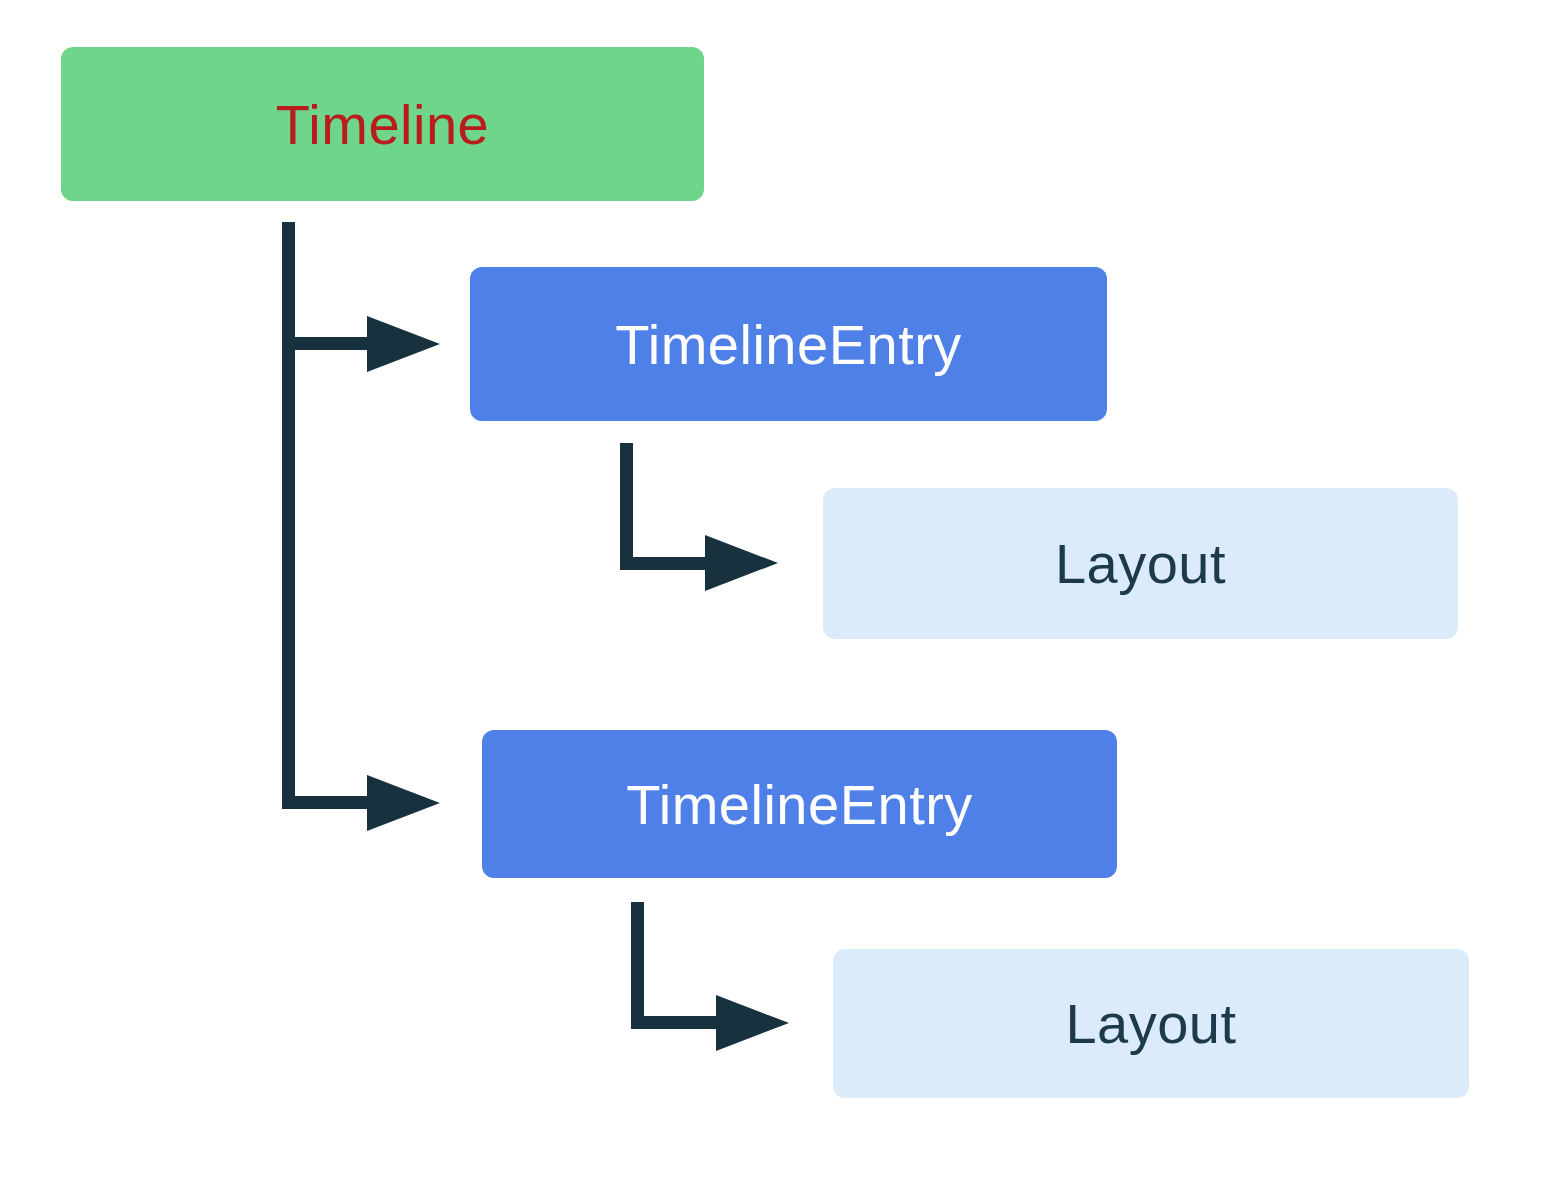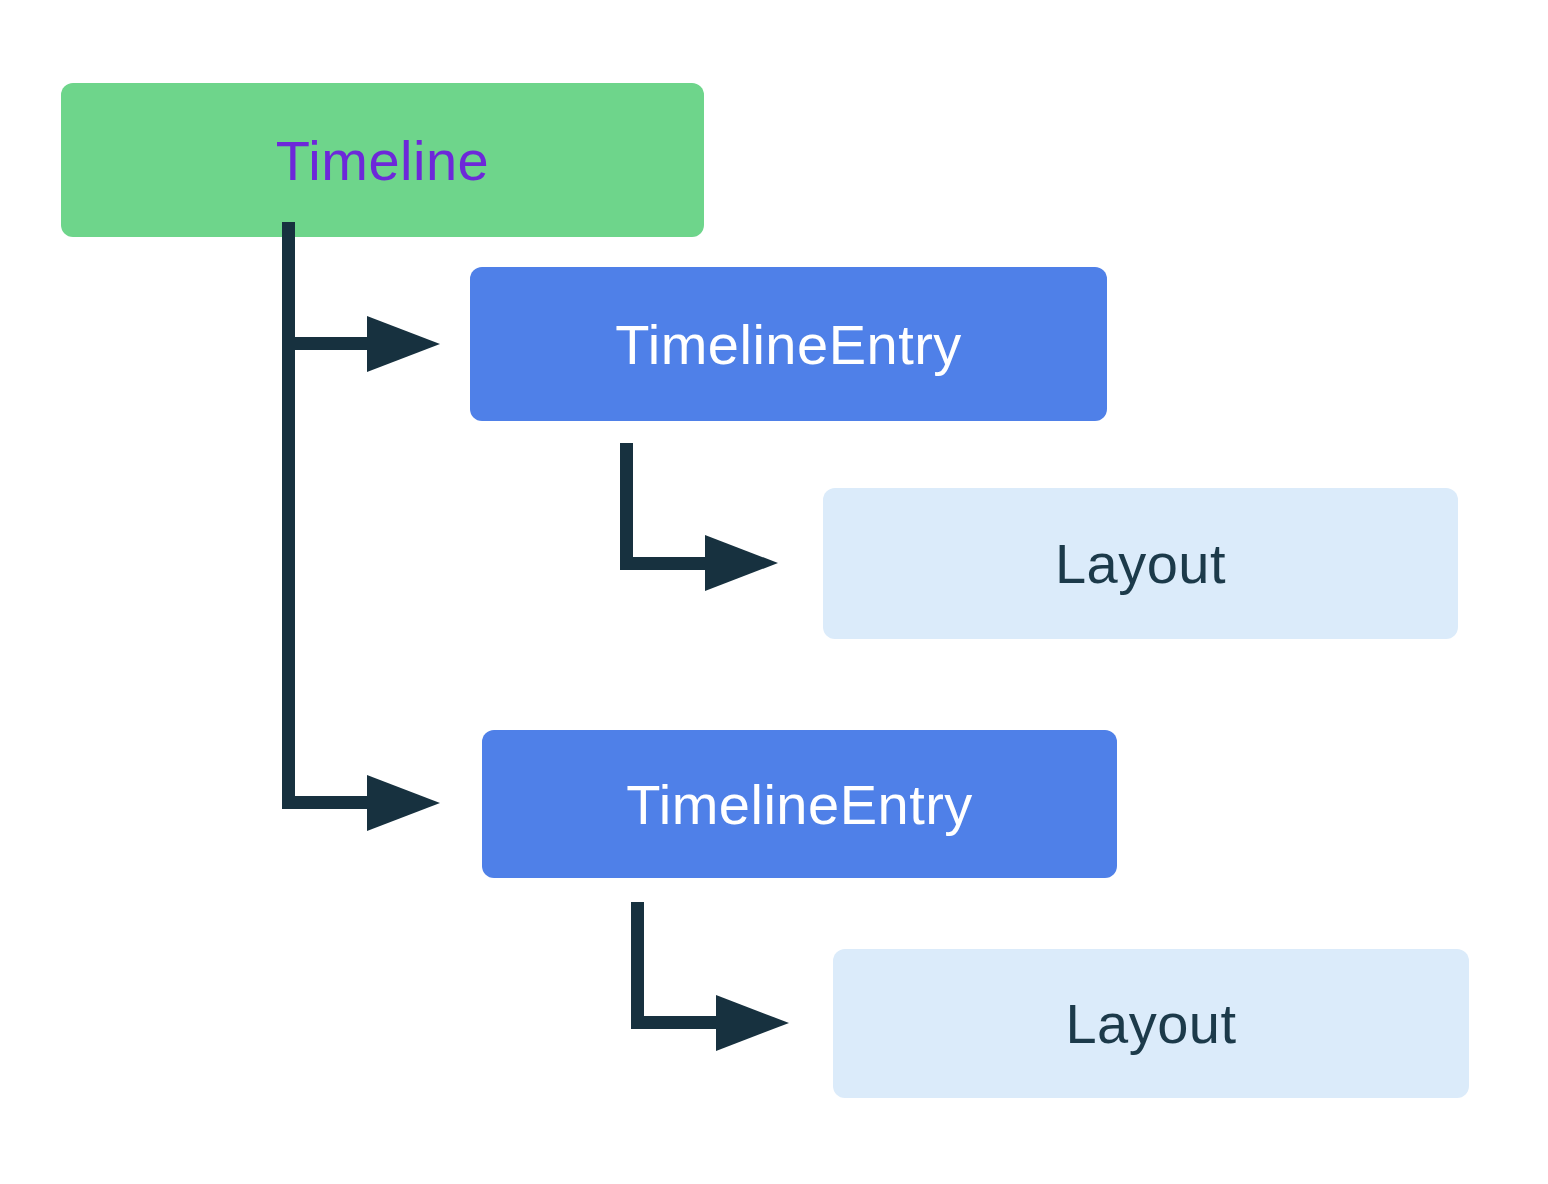--- a/index.html
+++ b/index.html
@@ -21,21 +21,21 @@
     position: absolute;
     border-radius: 12px;
     display: flex;
     align-items: center;
     justify-content: center;
     font-size: 56px;
     letter-spacing: 0.5px;
   }
   .node-root {
     left: 61px; top: 47px; width: 643px; height: 154px;
-    background: #6ED58B; color: #6d28d9; margin-top: 36px;
+    background: #6ED58B; color: #b91c1c;
   }
   .node-entry1 {
     left: 470px; top: 267px; width: 637px; height: 154px;
     background: #4F80E8; color: #ffffff;
   }
   .node-layout1 {
     left: 823px; top: 488px; width: 635px; height: 151px;
     background: #DBEBFA; color: #1C3A4A;
   }
   .node-entry2 {

